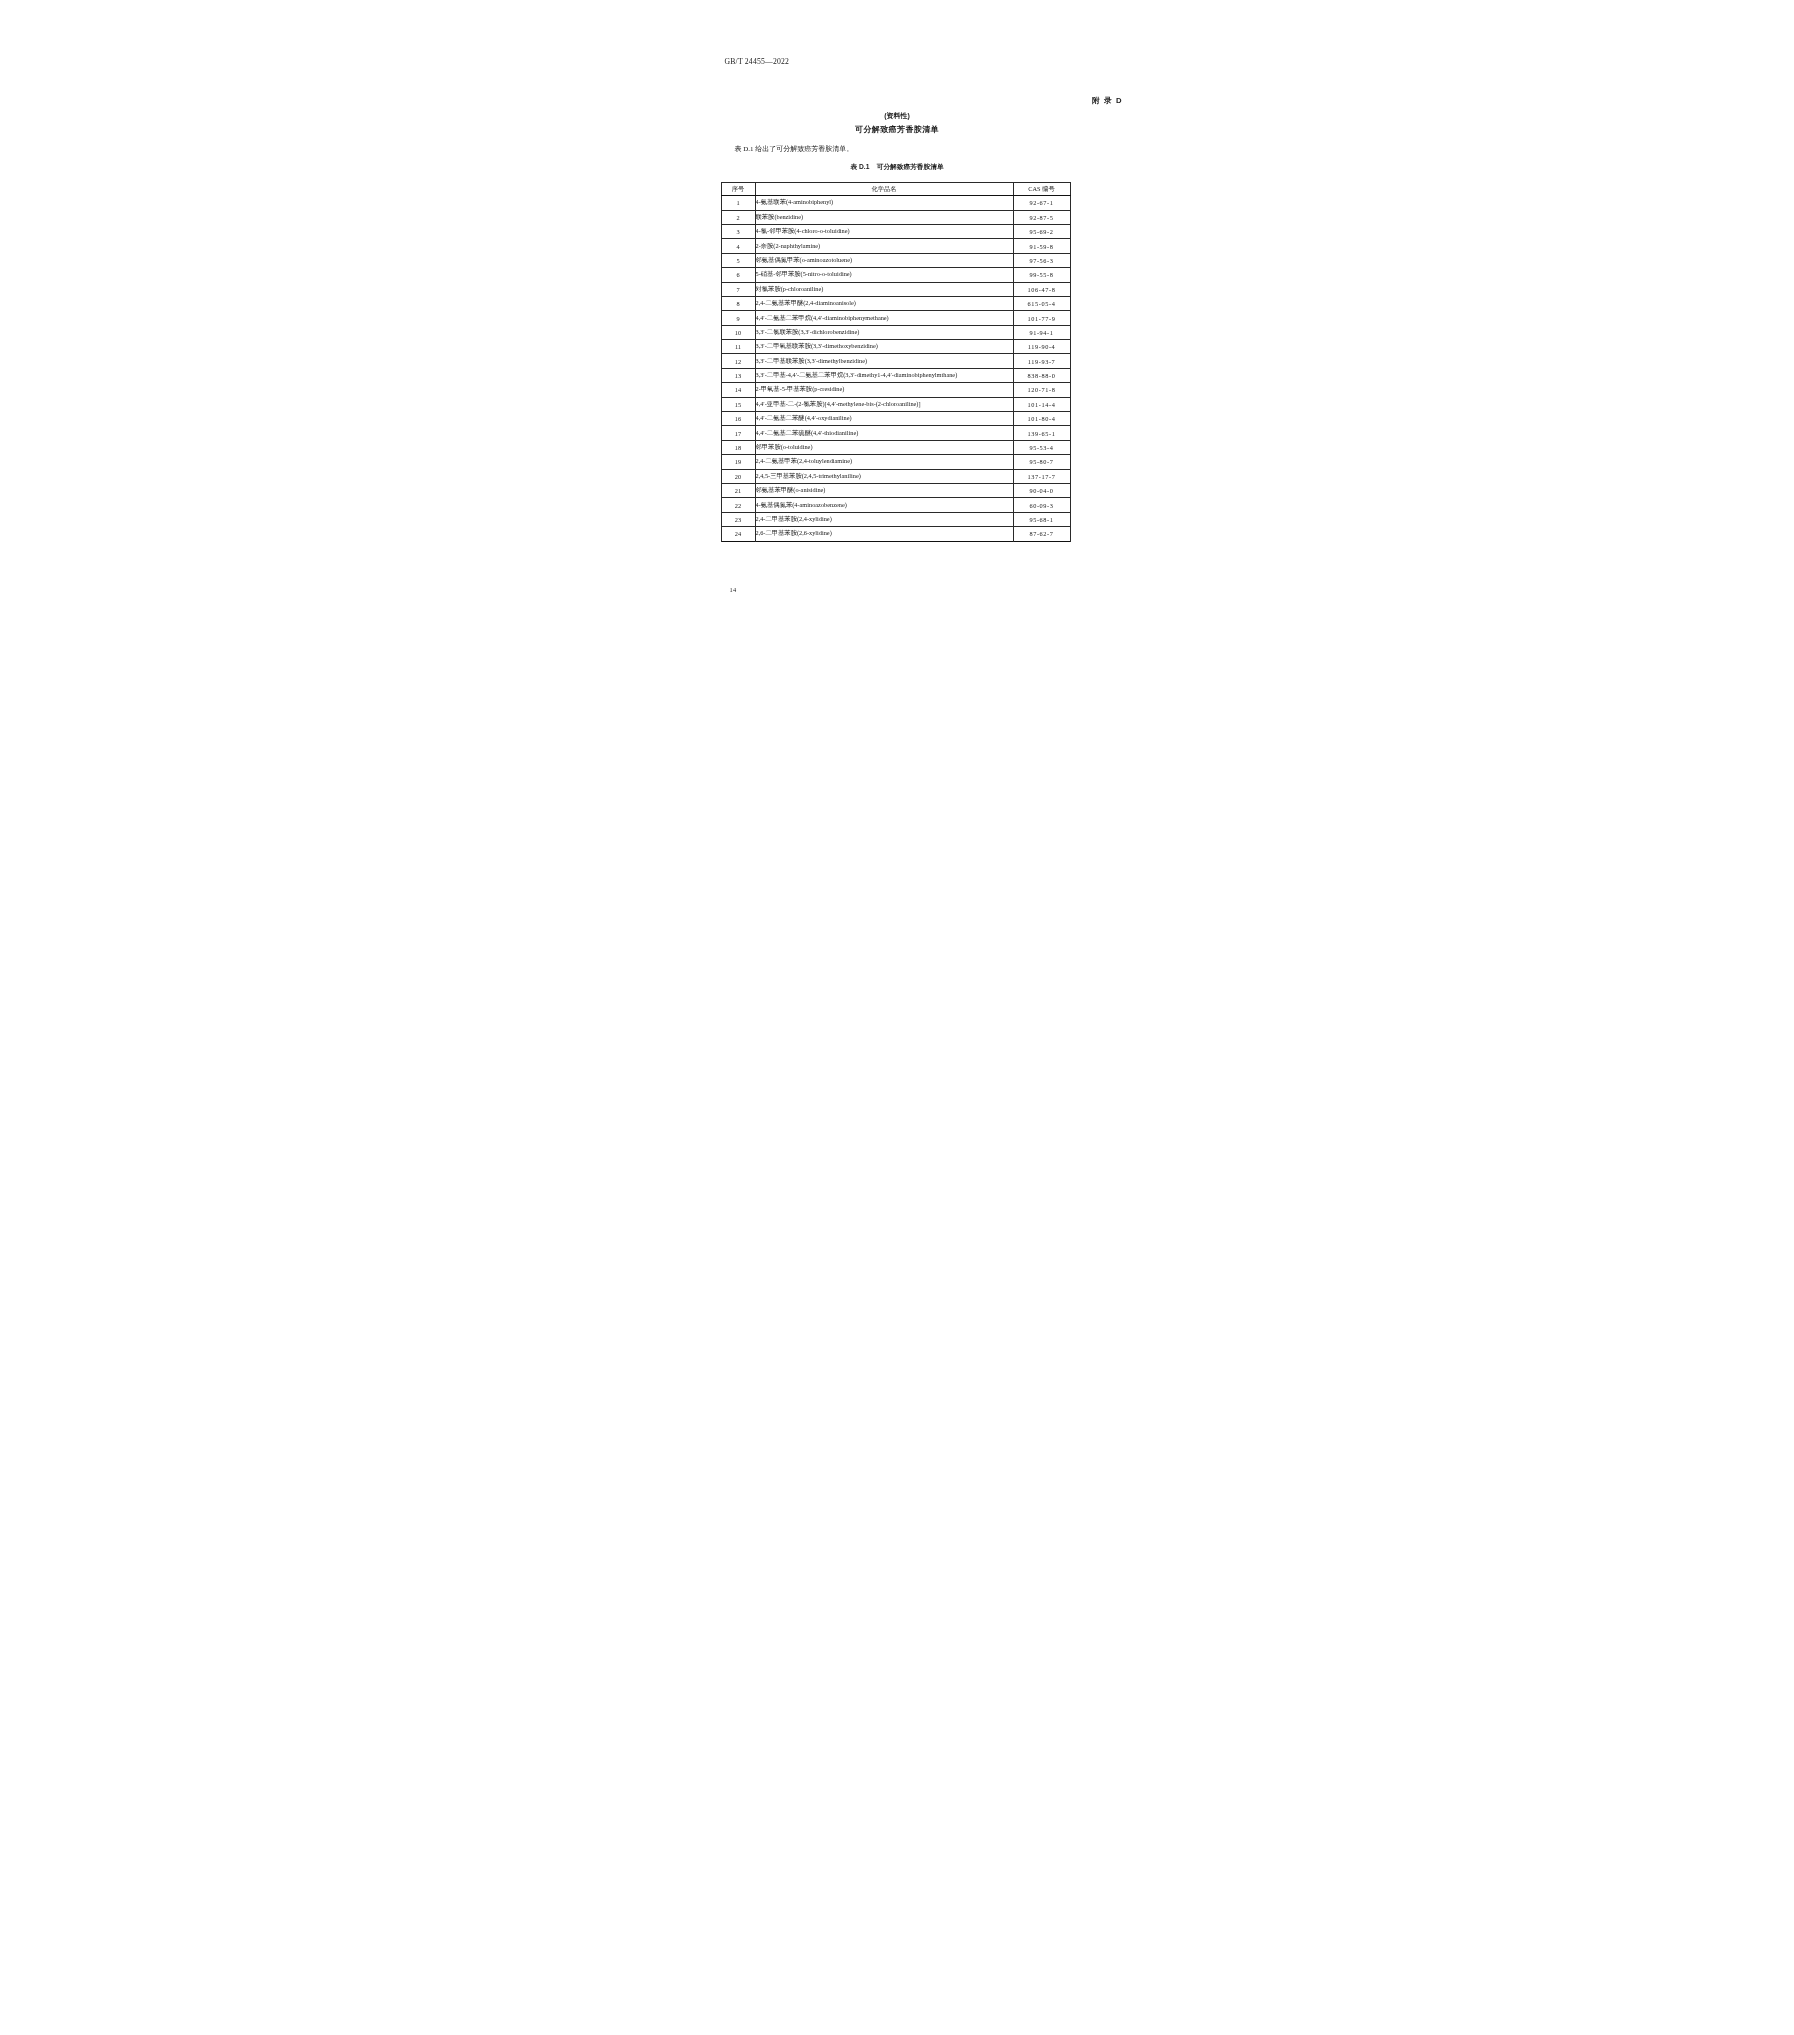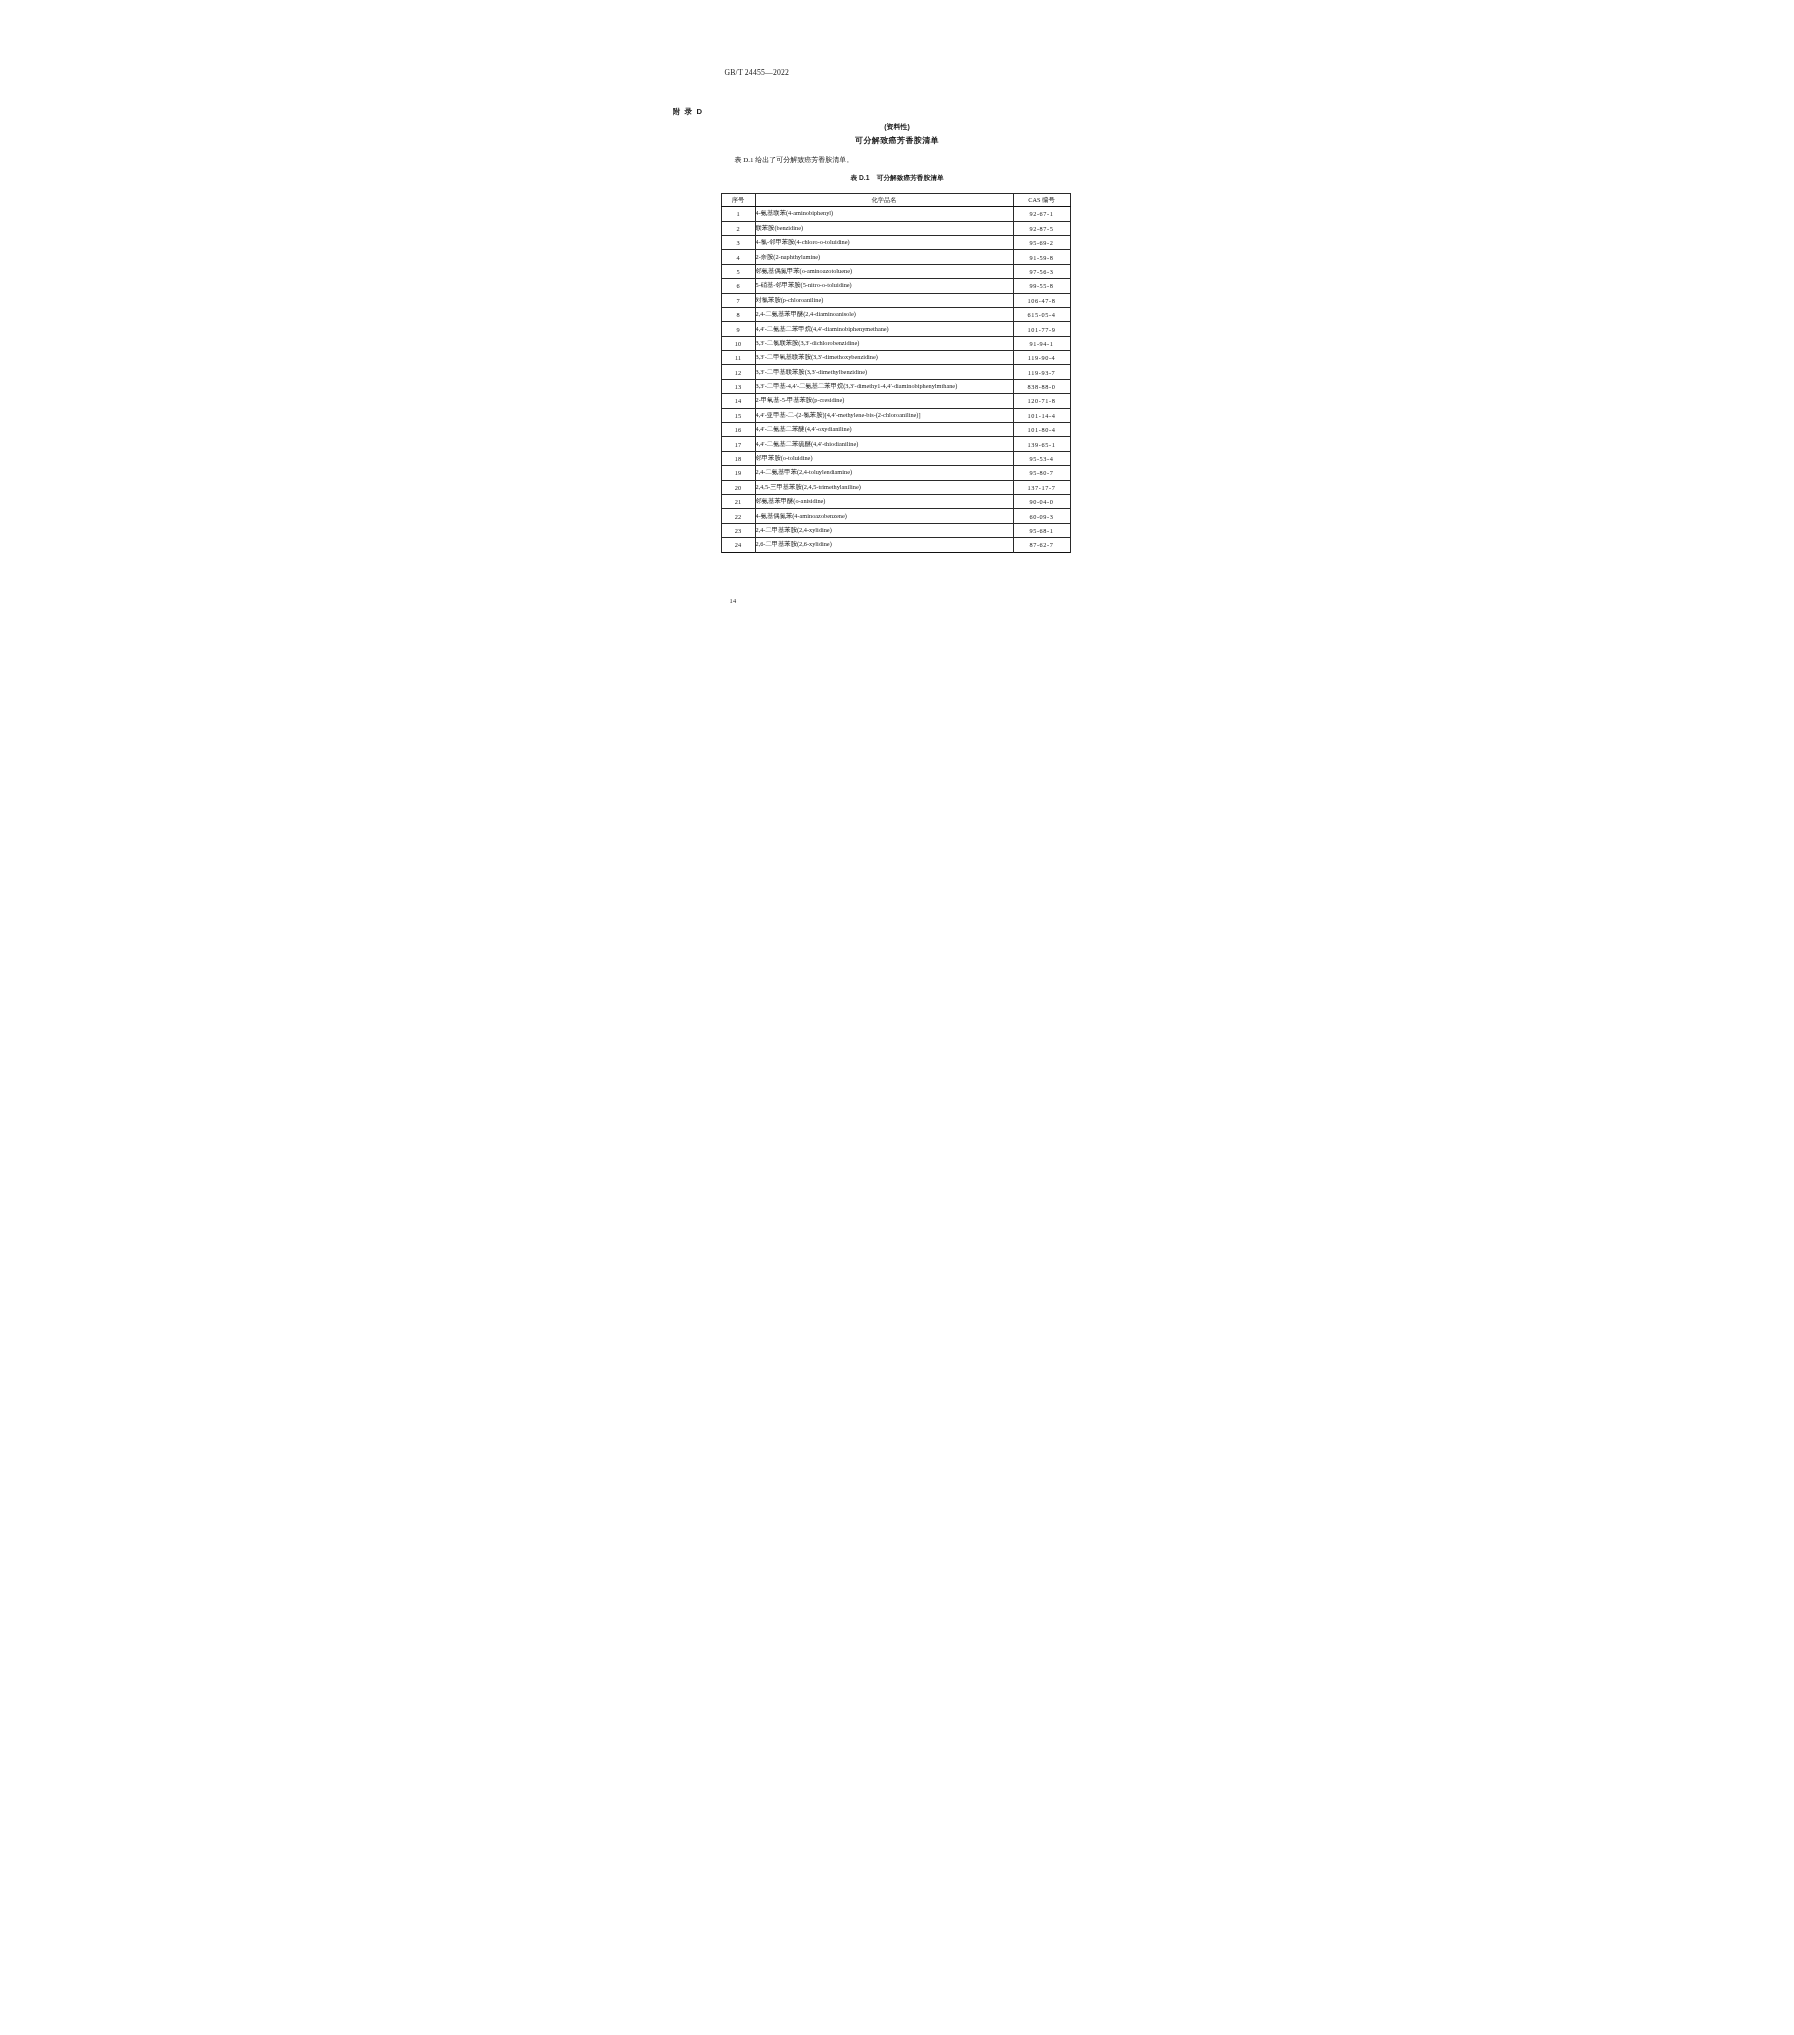--- a/index.html
+++ b/index.html
@@ -1,38 +1,38 @@
 <!DOCTYPE html>
 <html style="font-size:6.5px"><head>
 <meta charset="utf-8">
 <style>
   html, body { margin: 0; padding: 0; background: #ffffff; }
   .page {
     position: relative;
     width: 449px;
     height: 633px;
-    margin: 16px auto;
+    margin: 5px auto;
     background: #ffffff;
     color: #1a1a1a;
     font-family: "Liberation Serif", "DejaVu Serif", serif;
     overflow: hidden;
   }
   .doc-number {
     position: absolute;
     left: 52px;
     top: 52px;
     font-size: 7.7px;
     letter-spacing: 0.2px;
     white-space: pre;
   }
   .appendix-title-1 {
     position: absolute;
     left: 0; right: 0;
     top: 91px;
-    text-align: left;
+    text-align: right;
     font-family: "Liberation Sans", "DejaVu Sans", sans-serif;
     font-weight: bold;
     font-size: 7.7px;
     white-space: pre;
   }
   .appendix-title-2 {
     position: absolute;
     left: 0; right: 0;
     top: 106px;
     text-align: center;

